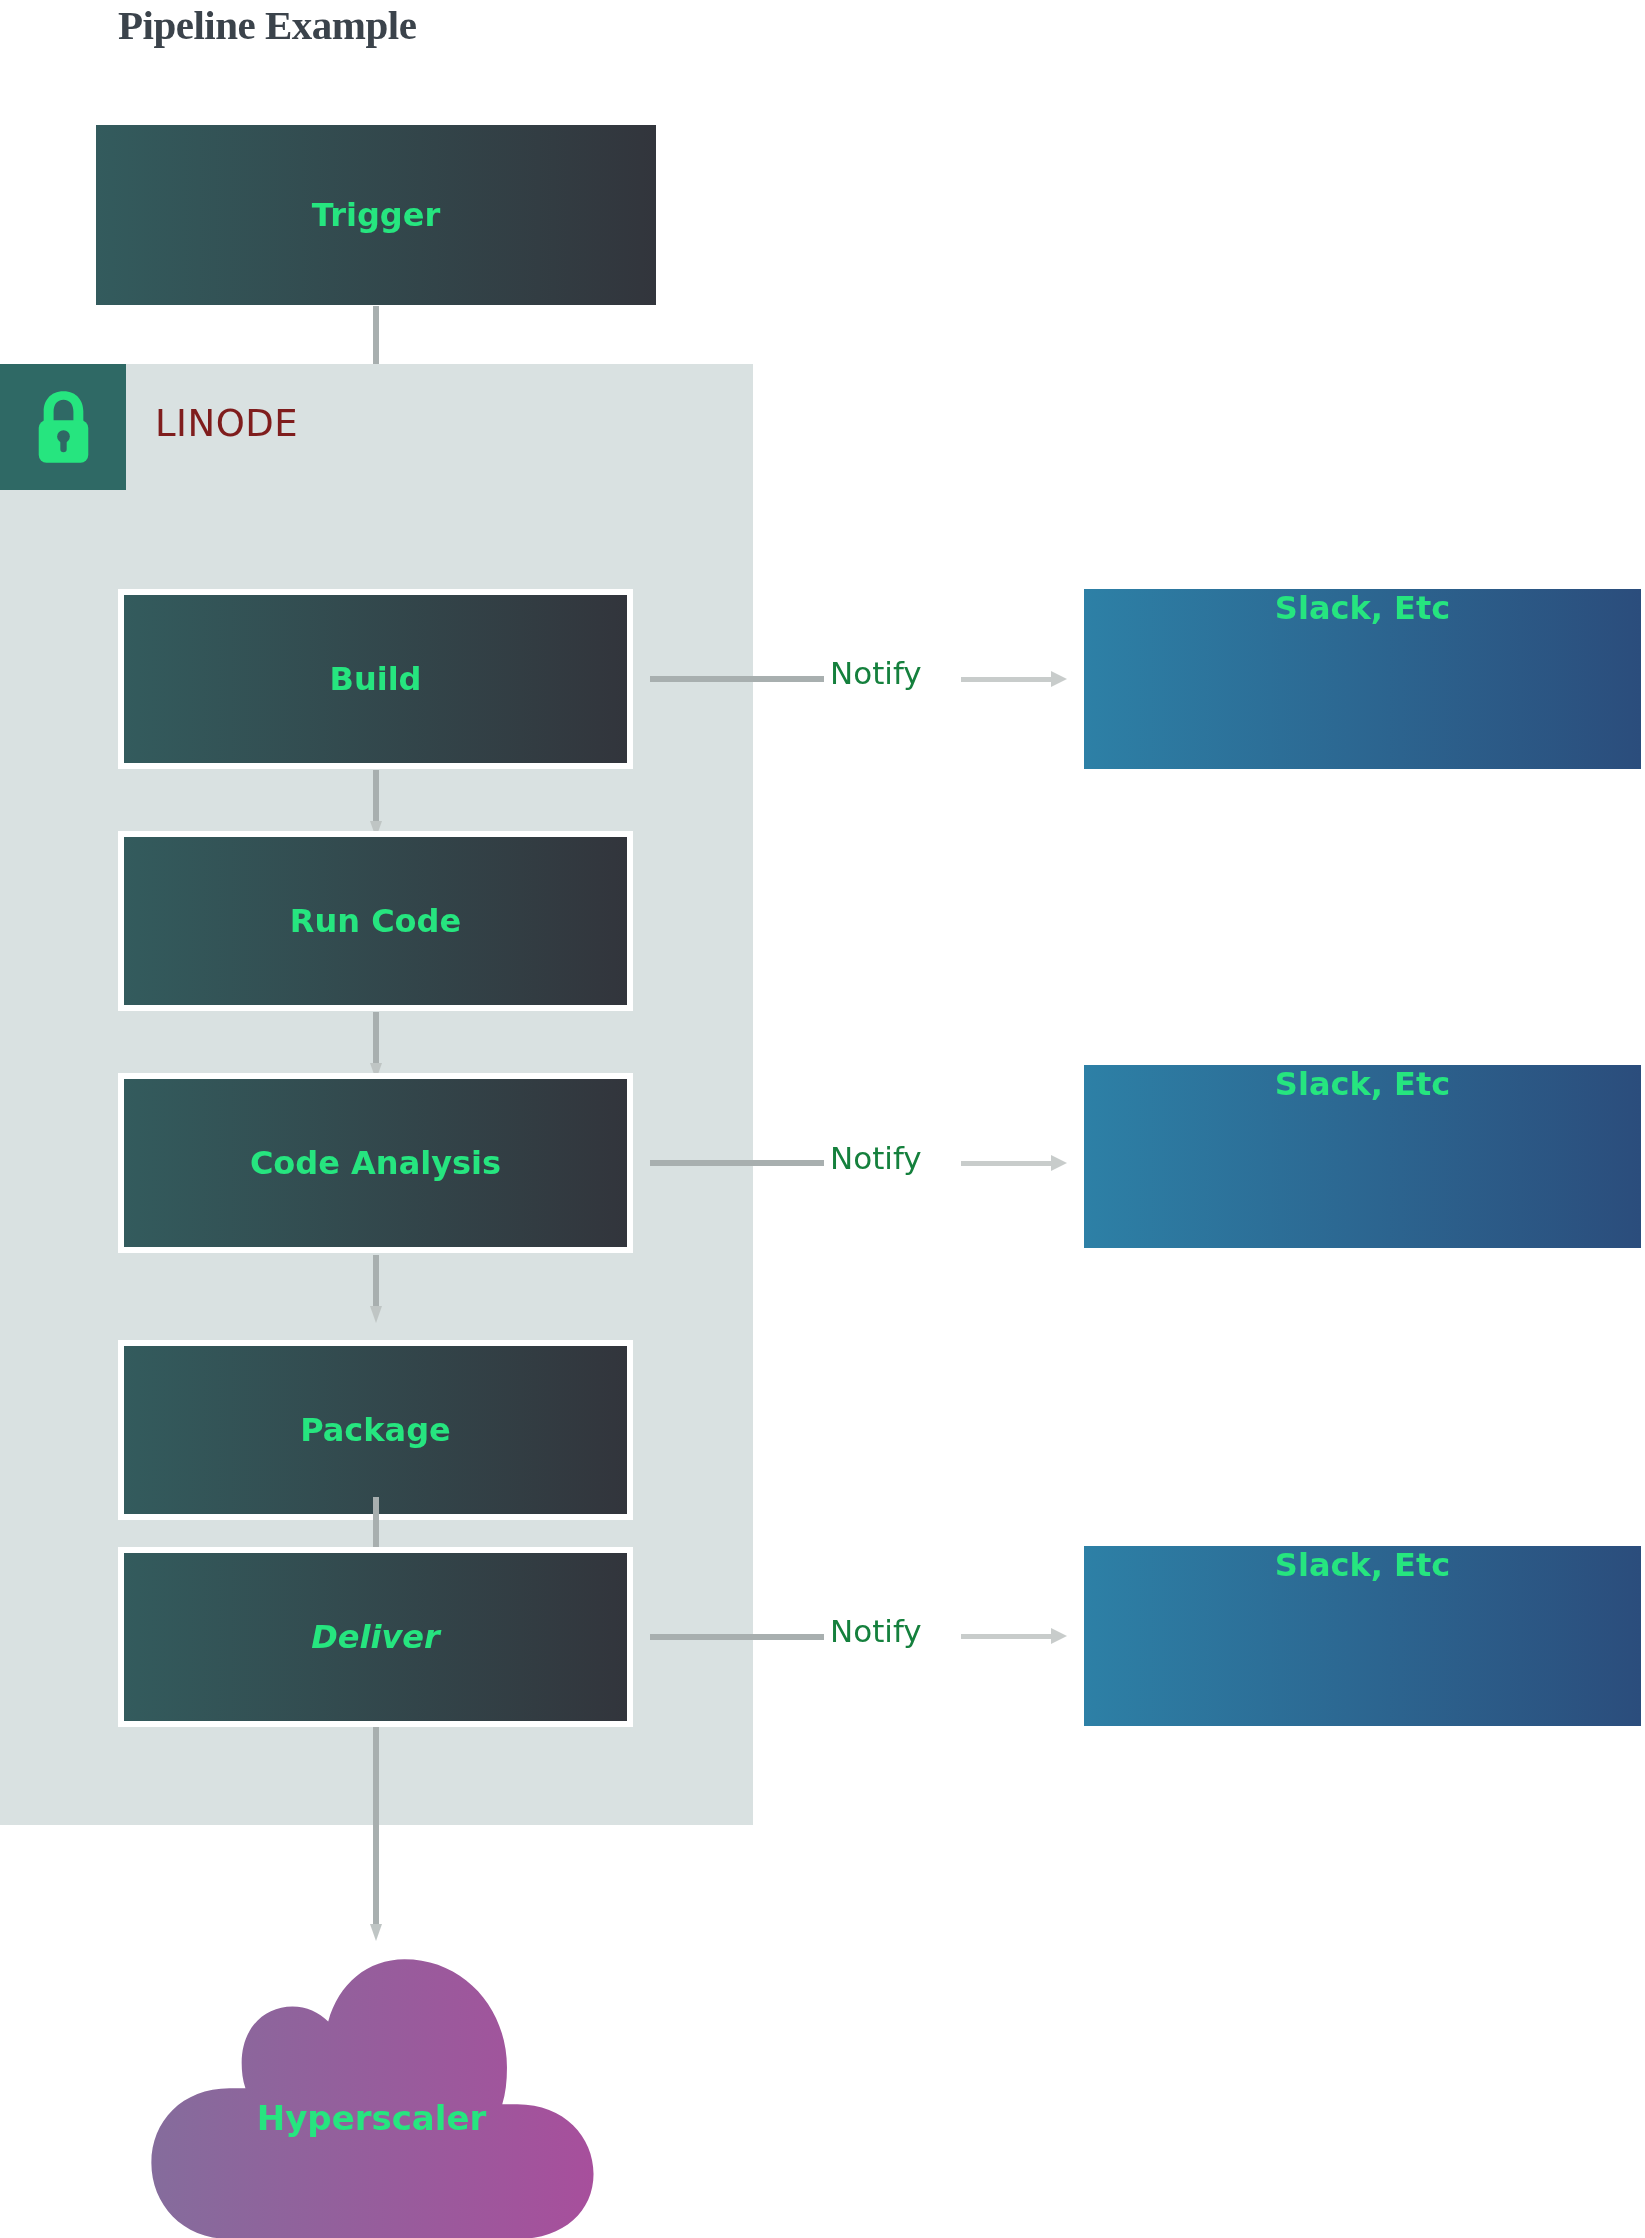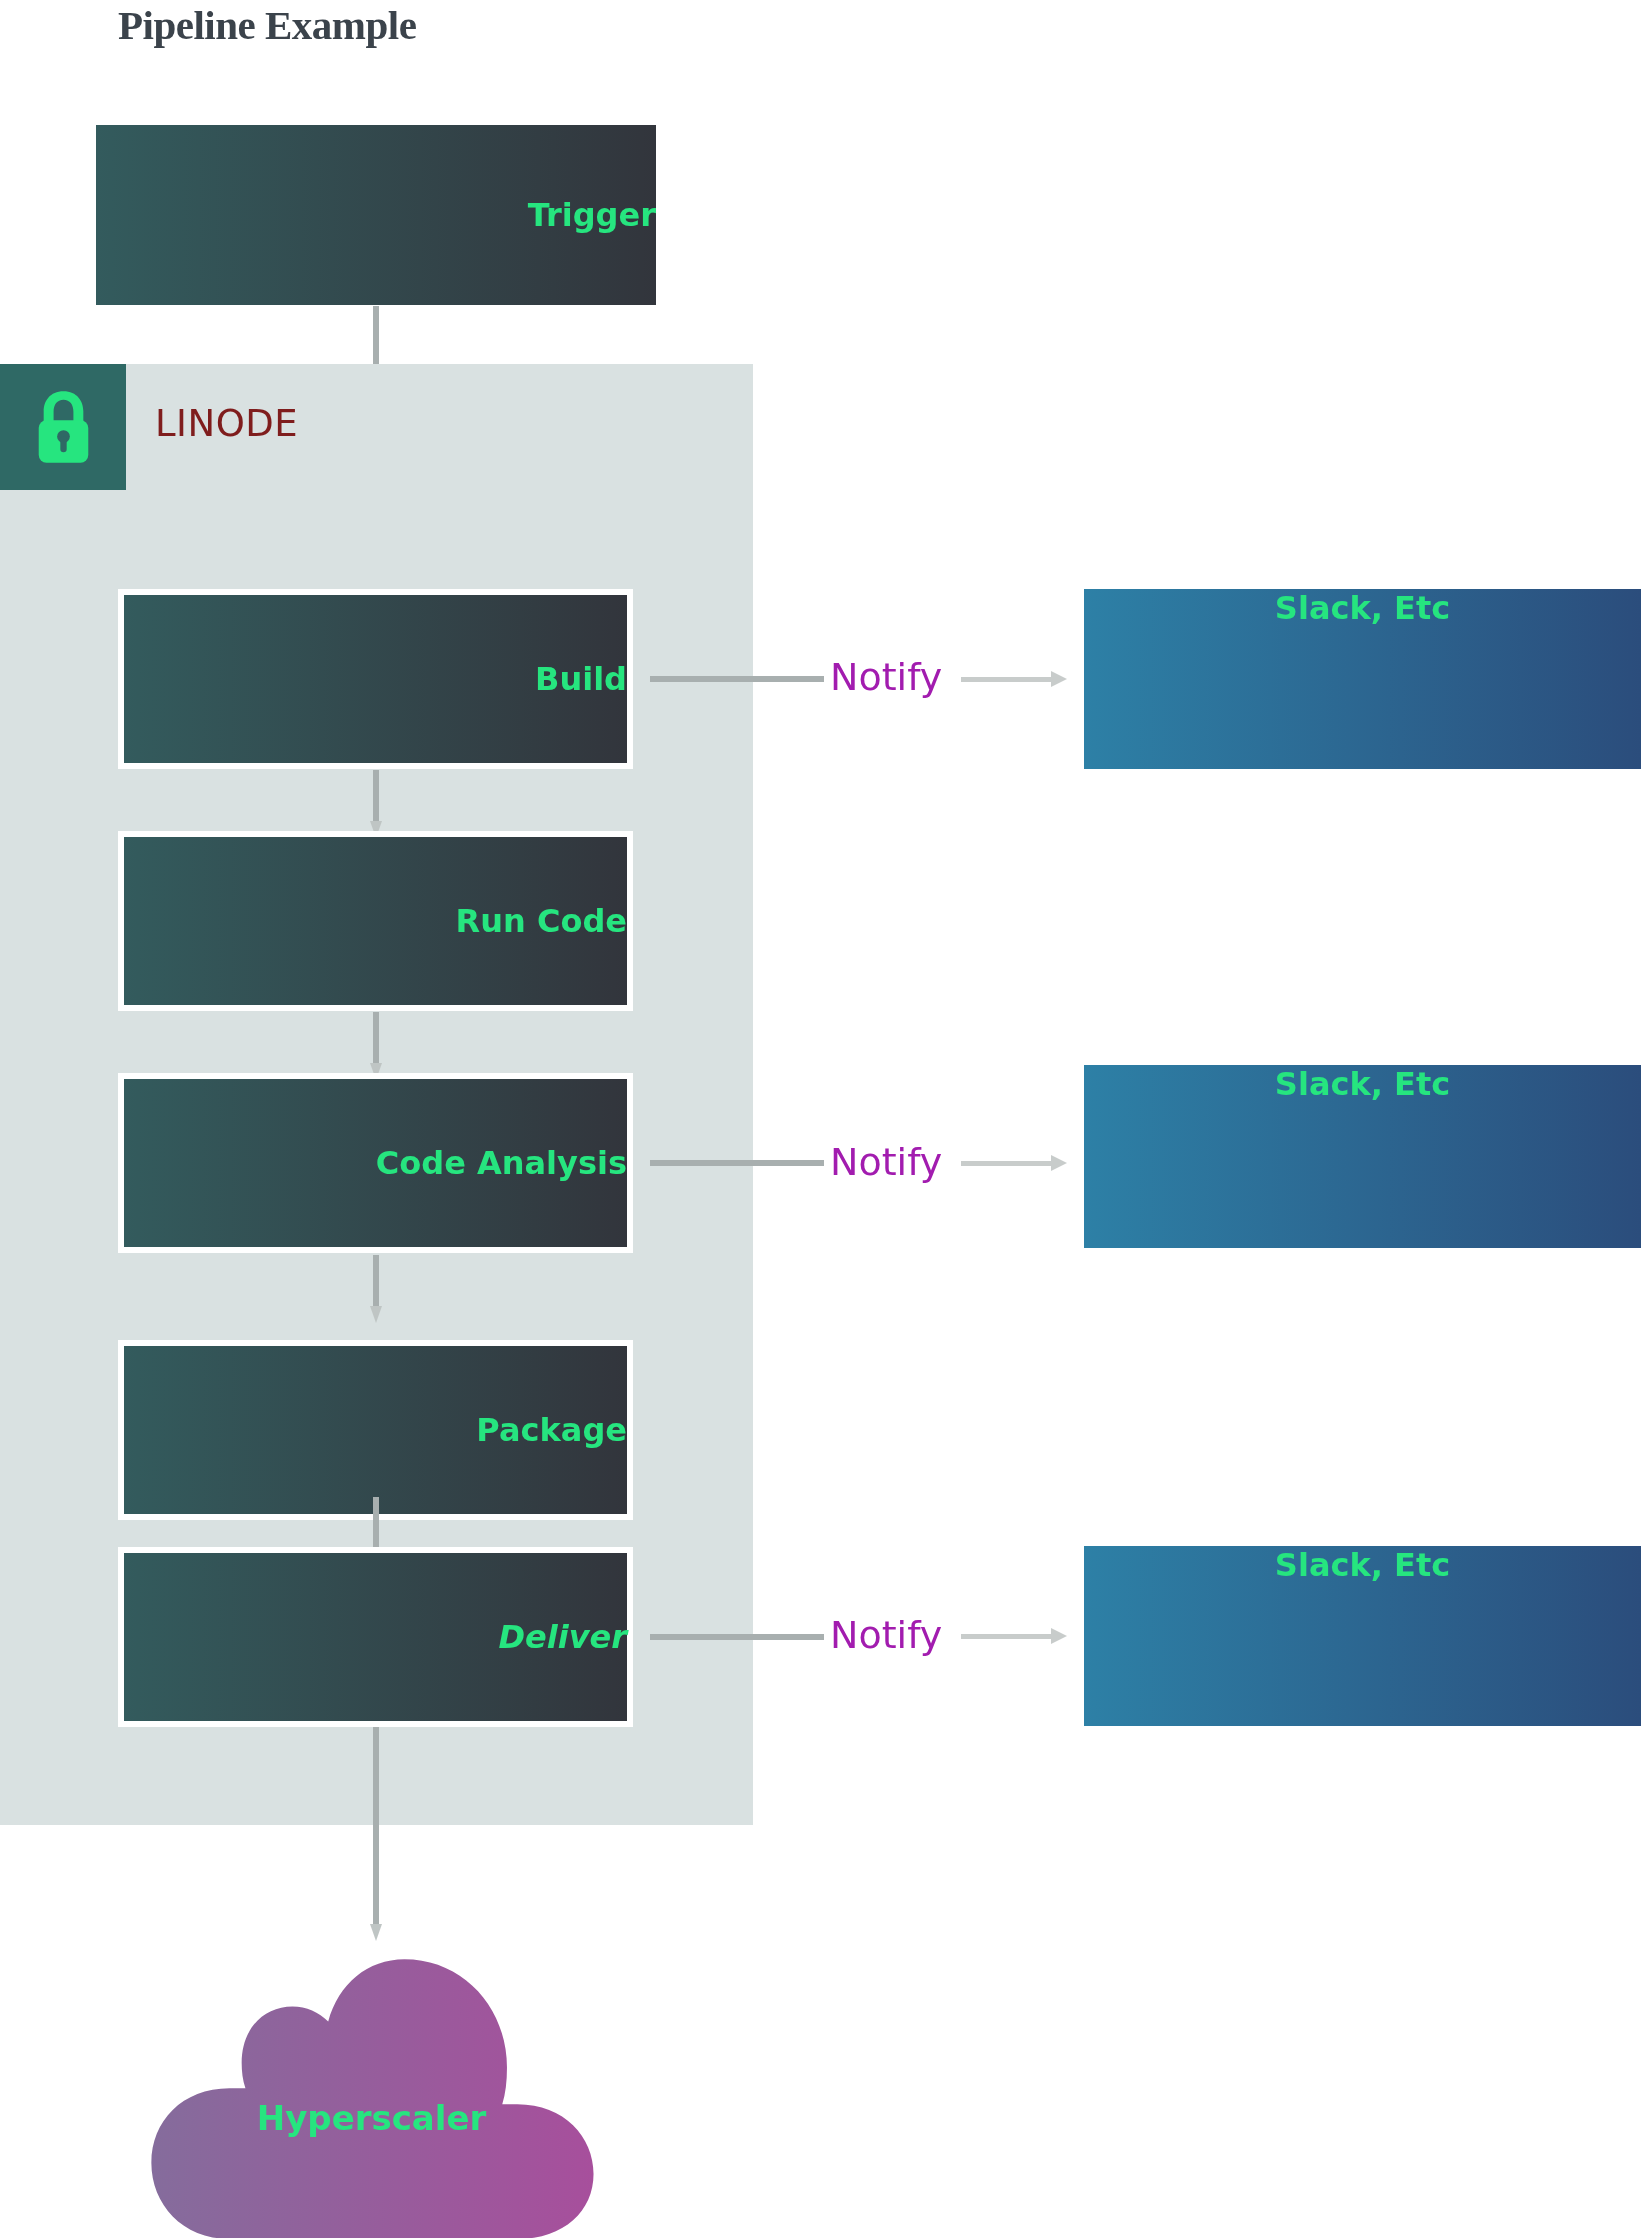--- a/index.html
+++ b/index.html
@@ -61,21 +61,21 @@
     letter-spacing: 0.5px;
     white-space: nowrap;
   }
 
   
   .node {
     position: absolute;
     box-sizing: border-box;
     display: flex;
     align-items: center;
-    justify-content: flex-end;
+    justify-content: center;
   }
   .node .fill {
     position: absolute;
     inset: 0;
     background: linear-gradient(to right, #335b5d 0%, #32353c 100%);
   }
   .node.framed {
     border: 6.1px solid #ffffff;
   }
   .node-label {
@@ -145,22 +145,22 @@
     right: 0;
     top: 0;
     width: 0;
     height: 0;
     border-top: 8.5px solid transparent;
     border-bottom: 8.5px solid transparent;
     border-left: 16px solid #c8cccb;
   }
   .edge-label {
     position: absolute;
-    font-size: 38px;
-    color: #a21caf;
+    font-size: 31px;
+    color: #15803d;
     font-family: "DejaVu Sans", sans-serif;
     white-space: nowrap;
   }
 
   
   .cloud-wrap {
     position: absolute;
     left: 141px;
     top: 1916px;
     width: 461px;

